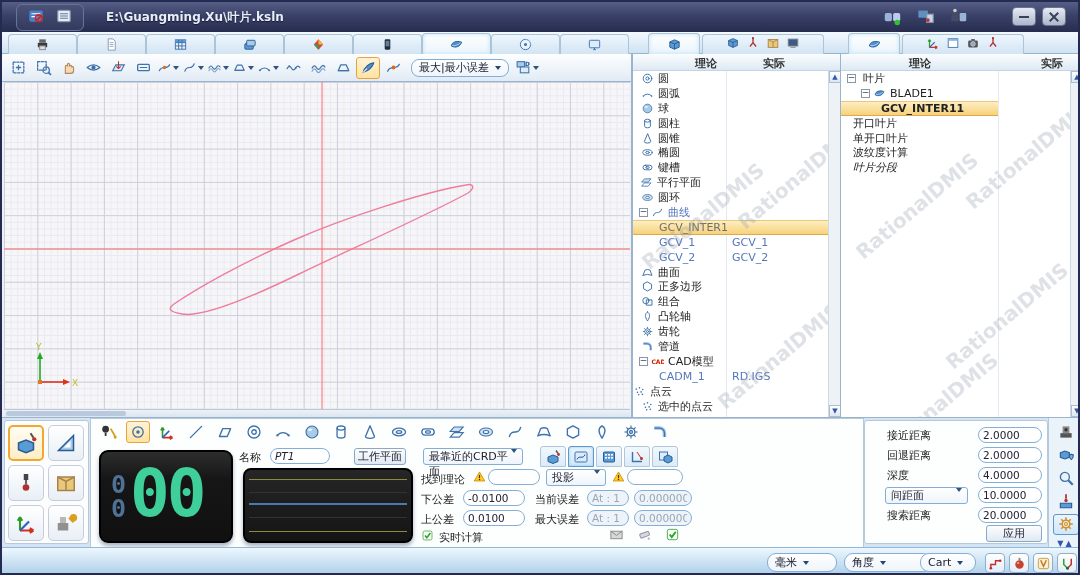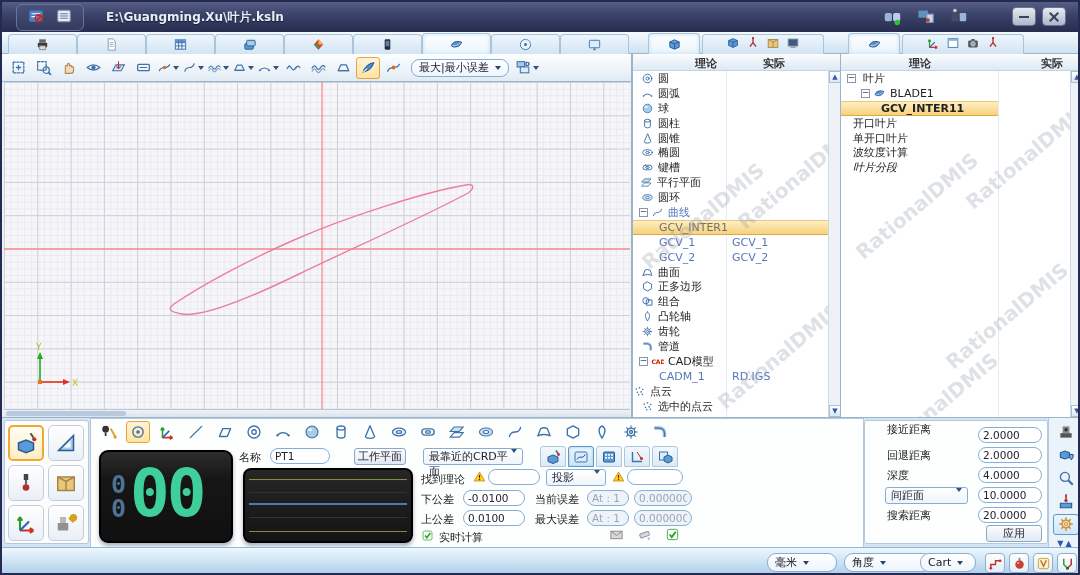--- a/index.html
+++ b/index.html
@@ -829,21 +829,21 @@
           </span>
           <span class="ficon">
             <svg width="18" height="18" viewBox="0 0 16 16">
               <path d="M3 4.5 h4.5 a4.5 4.5 0 0 1 4.5 4.5 v3.5" fill="none" stroke="#9cc0e4" stroke-width="3.2"></path>
               <path d="M3 4.5 h4.5 a4.5 4.5 0 0 1 4.5 4.5 v3.5" fill="none" stroke="#3f72ab" stroke-width="1"></path>
             </svg>
           </span>
         </div>
 
       <span class="fld-label" style="left:148px;top:31px">名称</span>
-      <input class="tinput" style="left: 179px; top: 29px; width: 60px;" value="PT1">
+      <input class="tinput" style="left: 179px; top: 29px; width: 60px; font-style: italic;" value="PT1">
       <div class="pbutton" style="left:263px;top:29px;width:52px">工作平面</div>
       <div class="dropdown" style="left:332px;top:29px;width:100px">
         <span>最靠近的CRD平面</span>
         <span class="caret"></span>
       </div>
       <div class="minitabs" id="mini-tabs">
           <span class="minitab">
             <svg width="16" height="16" viewBox="0 0 16 16">
               <path d="M3 8 L8 6 L13 8 V12.5 L8 14.5 L3 12.5 Z" fill="#5b9bd5" stroke="#295c96"></path>
               <path d="M11 1.5 l2 3" stroke="#555" stroke-width="1.4"></path>
@@ -950,21 +950,21 @@
             </svg></span>
           <span><svg width="15" height="15" viewBox="0 0 16 16">
               <rect x="2.5" y="2.5" width="11" height="11" rx="2" fill="#fff" stroke="#44aa44"></rect>
               <path d="M5 8 l2.2 2.8 L11.5 5" fill="none" stroke="#22aa22" stroke-width="2"></path>
             </svg></span>
         </div>
     </div>
 
     <div class="params-panel" id="params-panel">
       <div class="pbutton" style="left:121px;top:104px;width:56px">应用</div>
-    <span class="fld-label" style="left: 22px; top: 1px;">接近距离</span>
+    <span class="fld-label" style="left: 22px; top: 7px;">接近距离</span>
         <input class="tinput" value="2.0000" style="left: 113px; top: 6px; width: 64px;">
         <span class="fld-label" style="left: 22px; top: 27px;">回退距离</span>
         <input class="tinput" value="2.0000" style="left: 113px; top: 26px; width: 64px;">
         <span class="fld-label" style="left: 22px; top: 47px;">深度</span>
         <input class="tinput" value="4.0000" style="left: 113px; top: 46px; width: 64px;">
         <div class="dropdown" style="left: 20px; top: 66px; width: 83px;">
           <span>间距面</span>
           <span class="caret"></span>
         </div>
         <input class="tinput" value="10.0000" style="left: 113px; top: 66px; width: 64px;">

